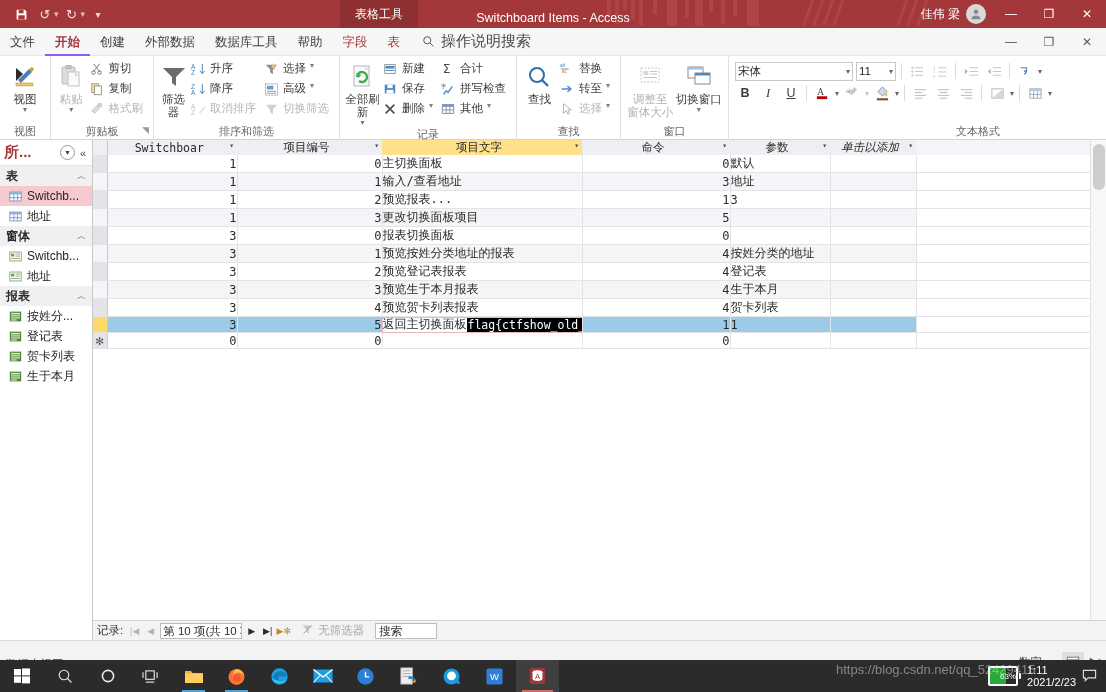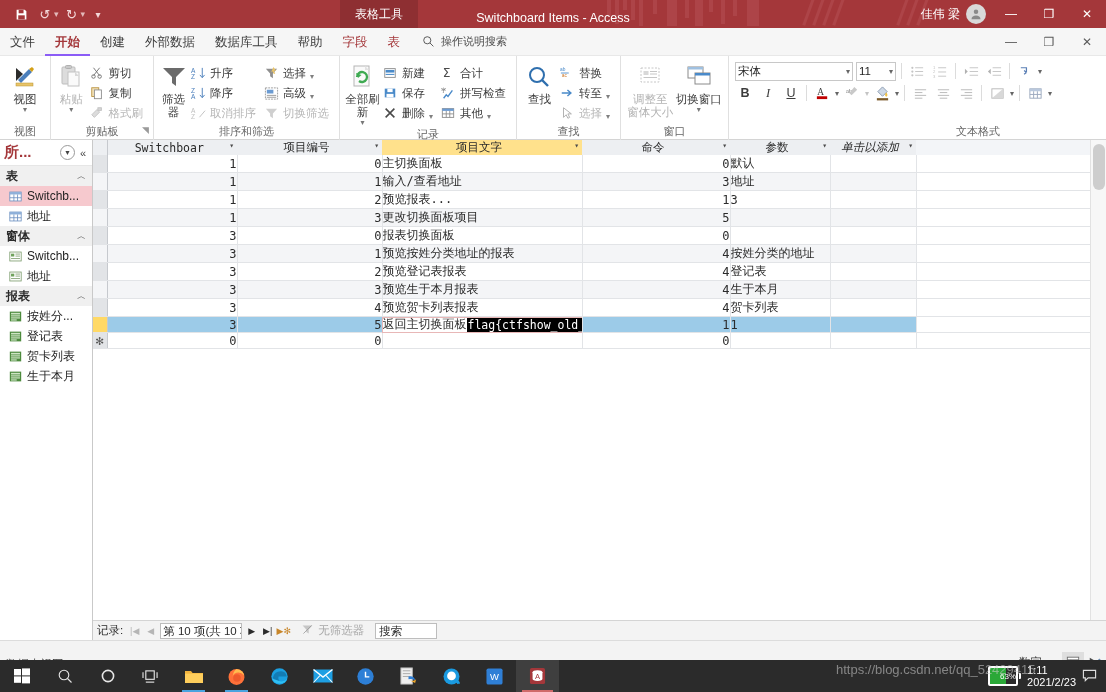--- a/index.html
+++ b/index.html
@@ -49,21 +49,21 @@
   .tabbar {
     position:absolute; left:0; top:28px; width:1106px; height:28px;
     background:#f6f6f6; display:flex; align-items:center;
     border-bottom:1px solid #e8e8e8;
   }
   .tab { padding:0 10px; height:28px; line-height:28px; font-size:12.5px;
          color:#3c3c3c; white-space:nowrap; }
   .tab.active { font-weight:bold; color:#a4373a; border-bottom:2px solid #8b5cf6; }
   .tab.ctx { color:#a4373a; }
   .tellme { display:flex; align-items:center; gap:6px; margin-left:12px;
-            color:#4a4a4a; font-size:11px; }
+            color:#4a4a4a; font-size:15px; }
   .tellme svg { display:block; }
   .inner-wincontrols { position:absolute; right:0; top:28px; height:28px; display:flex; }
   .iwc { width:38px; height:28px; display:flex; align-items:center;
          justify-content:center; color:#5a5a5a; font-size:12px; }
 
   
   .ribbon {
     position:absolute; left:0; top:56px; width:1106px; height:84px;
     background:#fff; border-bottom:1px solid #d4d4d4; display:flex;
   }
@@ -77,21 +77,21 @@
   .bigbtn { width:52px; display:flex; flex-direction:column; align-items:center;
             padding-top:3px; }
   .bigbtn .ic { height:30px; display:flex; align-items:center; justify-content:center; }
   .bigbtn .lb { font-size:11.5px; color:#3c3c3c; text-align:center; line-height:13px;
                 margin-top:1px; }
   .bigbtn .lb.two { line-height:12px; }
   .bigbtn .caret { font-size:8px; color:#777; line-height:7px; }
   .bigbtn.dim .lb { color:#b3b3b3; }
 
   .col { display:flex; flex-direction:column; padding-top:2px; }
-  .smbtn { display:flex; align-items:flex-end; gap:4px; height:20px;
+  .smbtn { display:flex; align-items:flex-start; gap:4px; height:20px;
            padding:0 5px 0 2px; font-size:11.5px; color:#3c3c3c; white-space:nowrap; }
   .smbtn.dim { color:#b6b6b6; }
   .smbtn .ic { width:16px; height:16px; display:flex; align-items:center;
                justify-content:center; flex:0 0 16px; }
   .smbtn .dd { font-size:8px; color:#808080; }
 
   
   .ic svg { display:block; }
 
   

